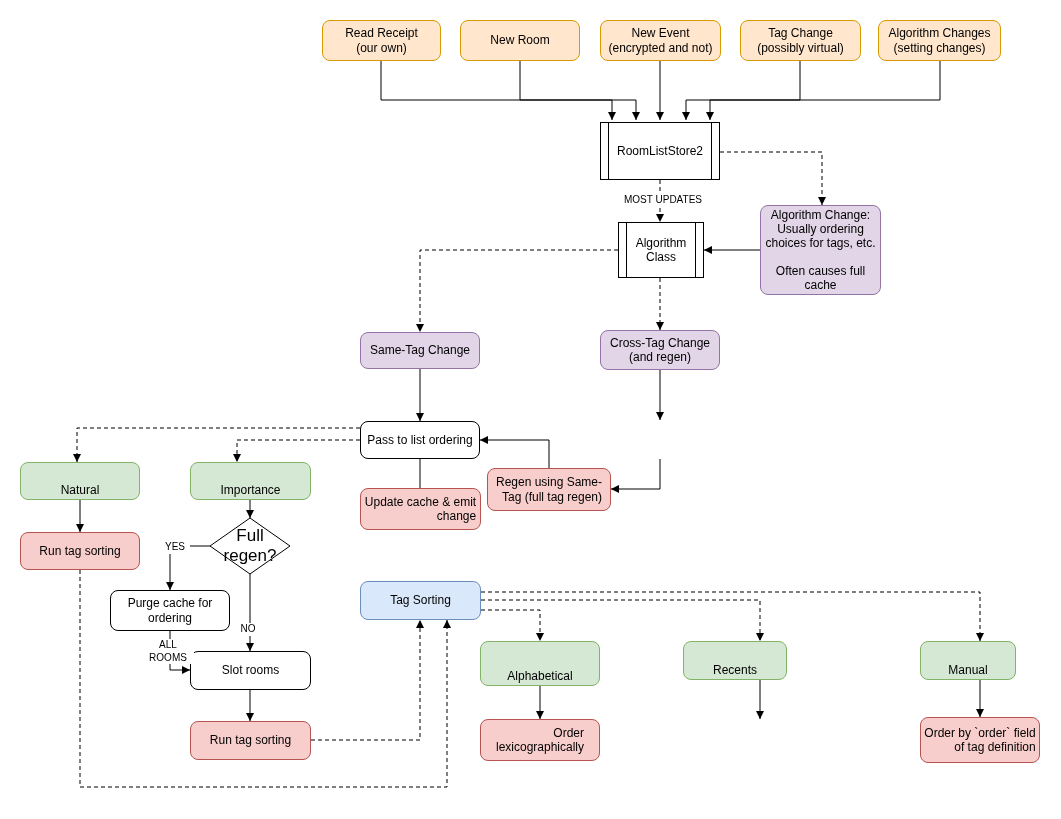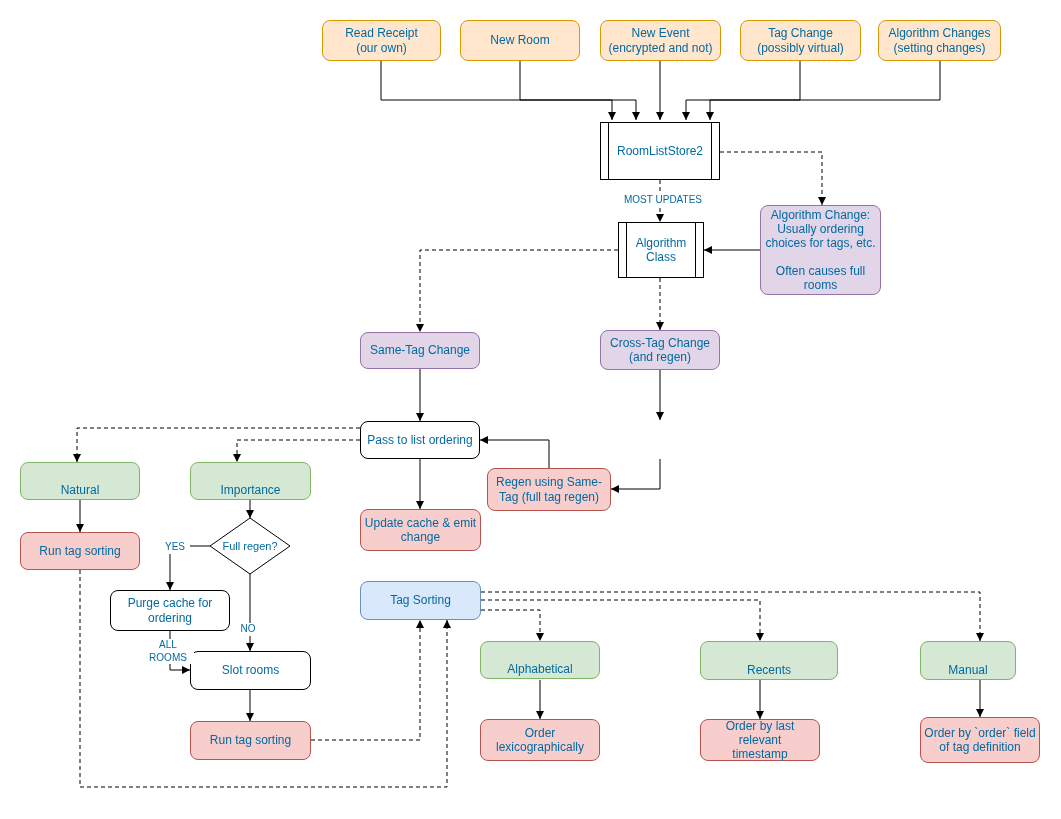--- a/index.html
+++ b/index.html
@@ -1,39 +1,39 @@
 <!DOCTYPE html>
 <html style="--orange-fill: #ffe6cc; --orange-stroke: #d79b00; --purple-fill: #e1d5e7; --purple-stroke: #9673a6; --green-fill: #d5e8d4; --green-stroke: #82b366; --red-fill: #f8cecc; --red-stroke: #b85450; --blue-fill: #dae8fc; --blue-stroke: #6c8ebf; --line-color: #000000;"><head>
 <meta charset="utf-8">
 <style>
   html,body{margin:0;padding:0;background:#fff;}
   .canvas{
     position:relative;width:1061px;height:819px;background:#ffffff;
-    font-family:"Liberation Sans",sans-serif;color:#0369a1;overflow:hidden;
+    font-family:"Liberation Sans",sans-serif;color:#000000;overflow:hidden;
   }
   #wires{position:absolute;left:0;top:0;width:1061px;height:819px;}
   .edge{fill:none;stroke:var(--line-color,#000000);stroke-width:1;}
   .dashed{stroke-dasharray:4 3;}
   .node{
     position:absolute;box-sizing:border-box;display:flex;align-items:center;justify-content:center;
     text-align:center;font-size:12px;line-height:1.18;white-space:pre-line;
     border:1px solid #000;background:#fff;border-radius:8px;padding:2px;
   }
   .orange{background:var(--orange-fill,#ffe6cc);border-color:var(--orange-stroke,#d79b00);}
   .purple{background:var(--purple-fill,#e1d5e7);border-color:var(--purple-stroke,#9673a6);}
   .green{background:var(--green-fill,#d5e8d4);border-color:var(--green-stroke,#82b366);align-items:flex-end;}
-  .red{background:var(--red-fill,#f8cecc);border-color:var(--red-stroke,#b85450);}
+  .red{background:var(--red-fill,#f8cecc);border-color:var(--red-stroke,#b85450);text-align:right;}
   .blue{background:var(--blue-fill,#dae8fc);border-color:var(--blue-stroke,#6c8ebf);justify-content:center;}
   .white{background:#ffffff;border-color:#000000;}
   .subroutine{border-radius:0;}
   .subroutine::before{content:"";position:absolute;left:7px;top:0;bottom:0;border-left:1px solid #000;}
   .subroutine::after{content:"";position:absolute;right:7px;top:0;bottom:0;border-right:1px solid #000;}
   .diamond-label{
-    position:absolute;display:flex;align-items:center;justify-content:center;text-align:left;
-    font-size:11px;white-space:pre-line;background:transparent;border:none;
+    position:absolute;display:flex;align-items:center;justify-content:center;text-align:center;
+    font-size:17px;white-space:pre-line;background:transparent;border:none;
   }
   .edge-label{
     position:absolute;font-size:10px;line-height:1.25;text-align:center;background:#ffffff;
     white-space:pre-line;padding:0 2px;
   }
 </style>
 </head>
 <body>
 
 <div class="canvas">
@@ -92,51 +92,49 @@
 (setting changes)</span></div>
 
   <div class="node white subroutine" style="left:600px;top:122px;width:120px;height:58px"><span>RoomListStore2</span></div>
   <div class="node white subroutine" style="left:618px;top:222px;width:86px;height:56px"><span>Algorithm
 Class</span></div>
   <div class="node purple" style="left:760px;top:205px;width:121px;height:90px"><span>Algorithm Change:
 Usually ordering
 choices for tags, etc.
 
 Often causes full
-rooms</span></div>
+cache</span></div>
 
   <div class="node purple" style="left:360px;top:332px;width:120px;height:37px"><span>Same-Tag Change</span></div>
   <div class="node purple" style="left:600px;top:330px;width:120px;height:40px"><span>Cross-Tag Change
 (and regen)</span></div>
 
   <div class="node white" style="left:360px;top:421px;width:120px;height:38px"><span>Pass to list ordering</span></div>
   <div class="node red" style="left:487px;top:468px;width:124px;height:43px"><span>Regen using Same-
 Tag (full tag regen)</span></div>
-  <div class="node red" style="left:360px;top:509px;width:121px;height:42px"><span>Update cache &amp; emit
+  <div class="node red" style="left:360px;top:488px;width:121px;height:42px"><span>Update cache &amp; emit
 change</span></div>
 
   <div class="node green" style="left:20px;top:462px;width:120px;height:38px"><span>Natural</span></div>
   <div class="node green" style="left:190px;top:462px;width:121px;height:38px"><span>Importance</span></div>
   <div class="node red" style="left:20px;top:532px;width:120px;height:38px"><span>Run tag sorting</span></div>
 
   <div class="diamond-label" style="left:210px;top:518px;width:80px;height:56px"><span>Full regen?</span></div>
 
   <div class="node white" style="left:110px;top:590px;width:120px;height:41px"><span>Purge cache for
 ordering</span></div>
   <div class="node white" style="left:190px;top:651px;width:121px;height:39px"><span>Slot rooms</span></div>
   <div class="node red" style="left:190px;top:721px;width:121px;height:39px"><span>Run tag sorting</span></div>
 
   <div class="node blue" style="left:360px;top:581px;width:121px;height:39px"><span>Tag Sorting</span></div>
-  <div class="node green" style="left:480px;top:641px;width:120px;height:38px"><span>Alphabetical</span></div>
-  <div class="node green" style="left:700px;top:641px;width:138px;height:39px"><span>Recents</span></div>
+  <div class="node green" style="left:480px;top:641px;width:120px;height:45px"><span>Alphabetical</span></div>
+  <div class="node green" style="left:683px;top:641px;width:104px;height:39px"><span>Recents</span></div>
   <div class="node green" style="left:920px;top:641px;width:96px;height:39px"><span>Manual</span></div>
   <div class="node red" style="left:480px;top:719px;width:120px;height:42px"><span>Order
 lexicographically</span></div>
-  <div class="node red" style="left:700px;top:719px;width:120px;height:42px"><span>Order by last relevant
-timestamp</span></div>
   <div class="node red" style="left:920px;top:717px;width:120px;height:46px"><span>Order by `order` field
 of tag definition</span></div>
 
   <div class="edge-label" style="left:615px;top:194px;width:92px">MOST UPDATES</div>
   <div class="edge-label" style="left:160px;top:541px;width:26px">YES</div>
   <div class="edge-label" style="left:233px;top:623px;width:26px">NO</div>
   <div class="edge-label" style="left:142px;top:639px;width:48px">ALL
 ROOMS</div>
 
 </div>

